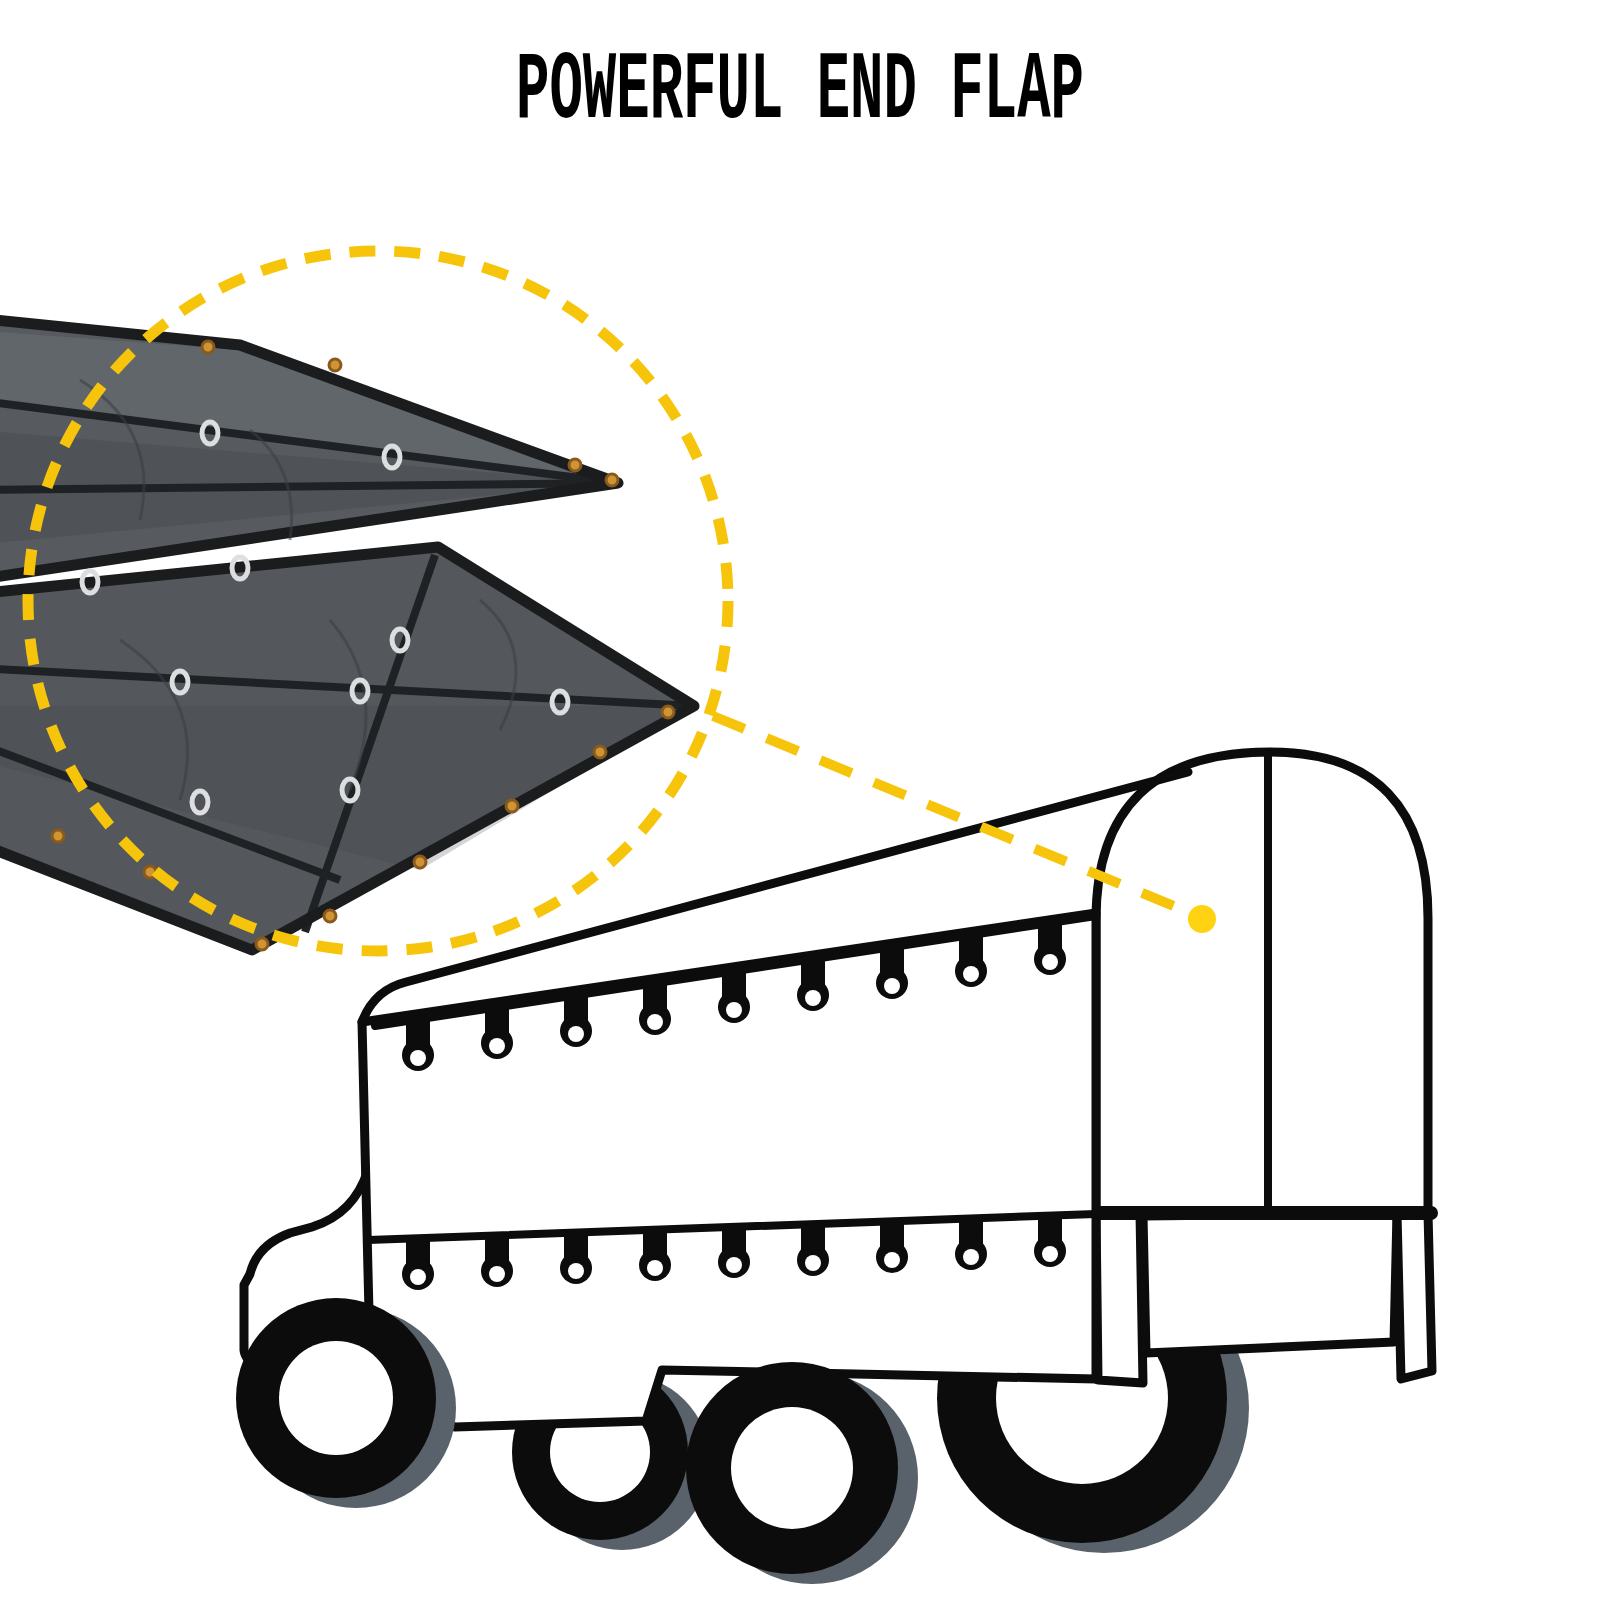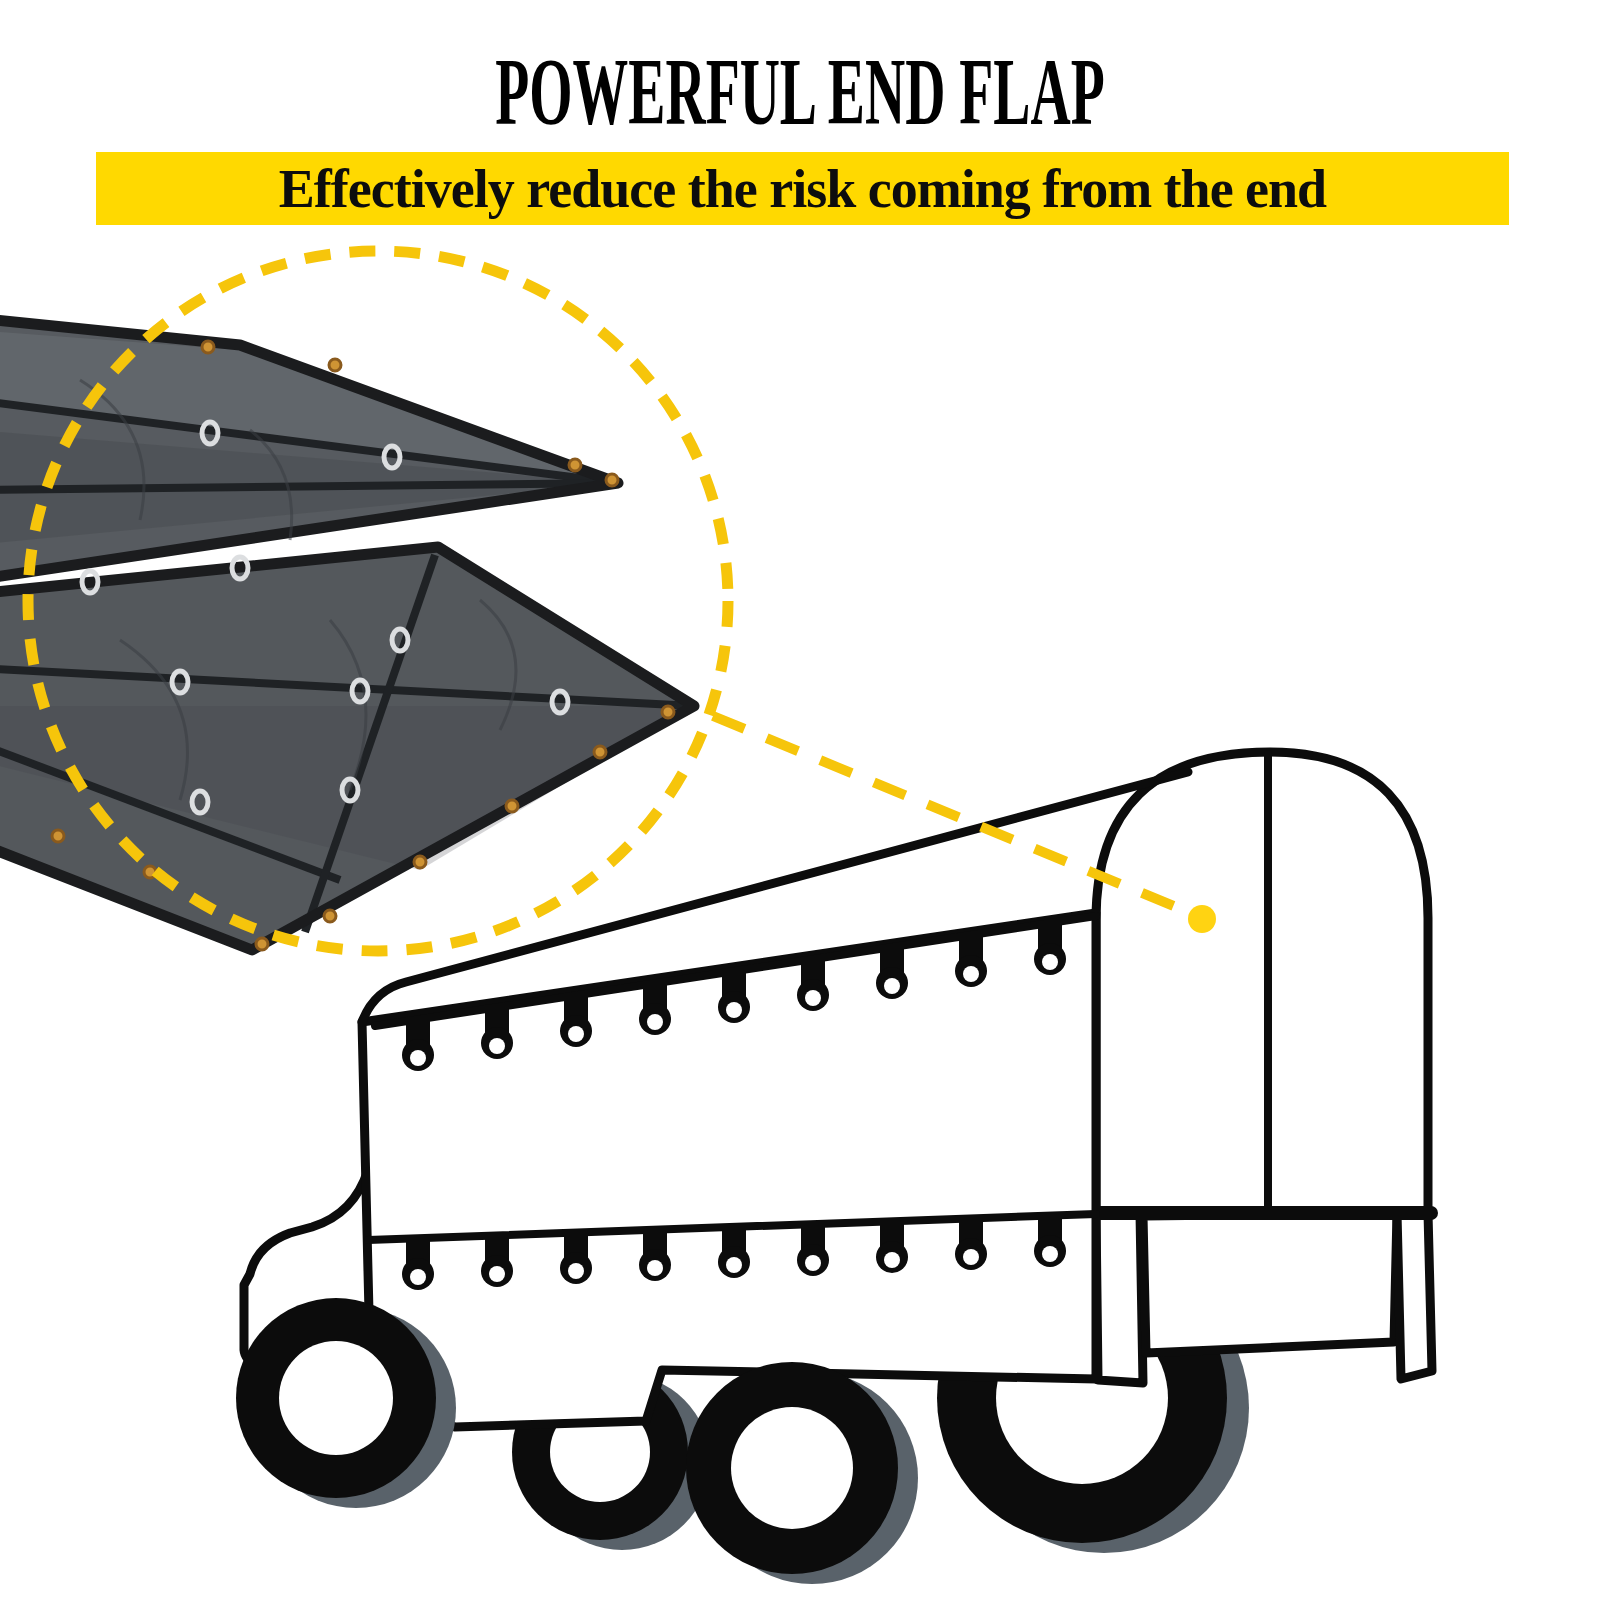--- a/index.html
+++ b/index.html
@@ -1,36 +1,33 @@
 <!DOCTYPE html>
 <html><head>
 <meta charset="utf-8">
 <style>
   html,body{margin:0;padding:0;background:#ffffff;}
   .stage{position:relative;width:1600px;height:1600px;background:#ffffff;overflow:hidden;
-         font-family:Liberation Serif, serif;}
+         font-family:Liberation Mono, monospace;}
   .title{position:absolute;top:44px;left:0;width:1600px;height:96px;
          text-align:center;font-size:96px;font-weight:700;color:#000;
          transform:scaleX(0.58);transform-origin:50% 50%;
          white-space:nowrap;line-height:96px;letter-spacing:0px;}
   .subtitle-bar{position:absolute;left:96px;top:152px;width:1413px;height:73px;
          background:#FFD900;display:flex;align-items:center;justify-content:center;}
   .subtitle-bar span{font-size:54px;font-weight:700;color:#0d0d0d;letter-spacing:-1px;white-space:nowrap;}
   svg{position:absolute;left:0;top:0;}
 </style>
 </head>
 <body>
 
 <div class="stage">
 
   <div class="title">POWERFUL END FLAP</div>
 
-  <div class="subtitle-bar">
-    <span>Effectively reduce the risk coming from the end</span>
-  </div>
 
   <svg width="1600" height="1600" viewBox="0 0 1600 1600">
     <defs>
       <g id="hook">
         <rect x="-12" y="-2" width="24" height="28" fill="#0c0c0c"></rect>
         <circle cx="0" cy="36" r="16" fill="#0c0c0c"></circle>
         <circle cx="0" cy="39" r="8" fill="#ffffff"></circle>
       </g>
     </defs>
 

